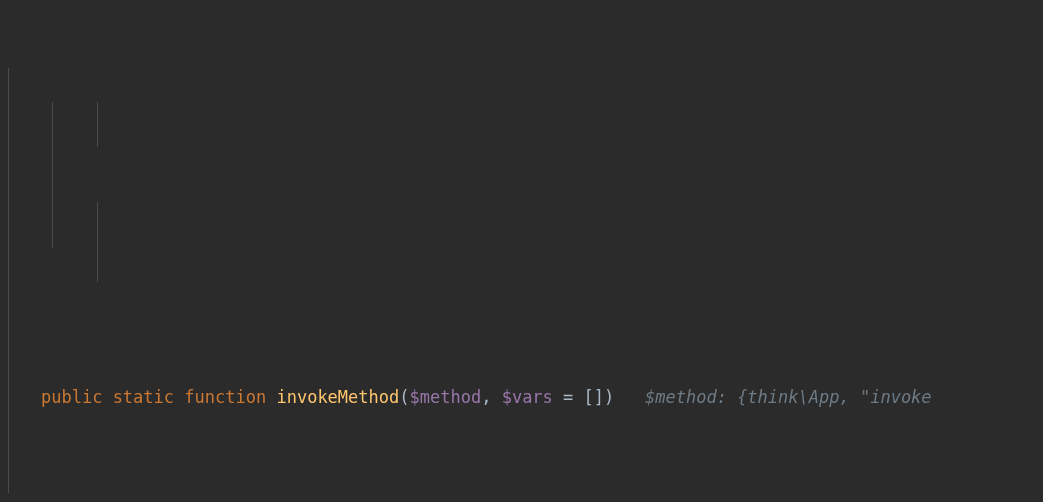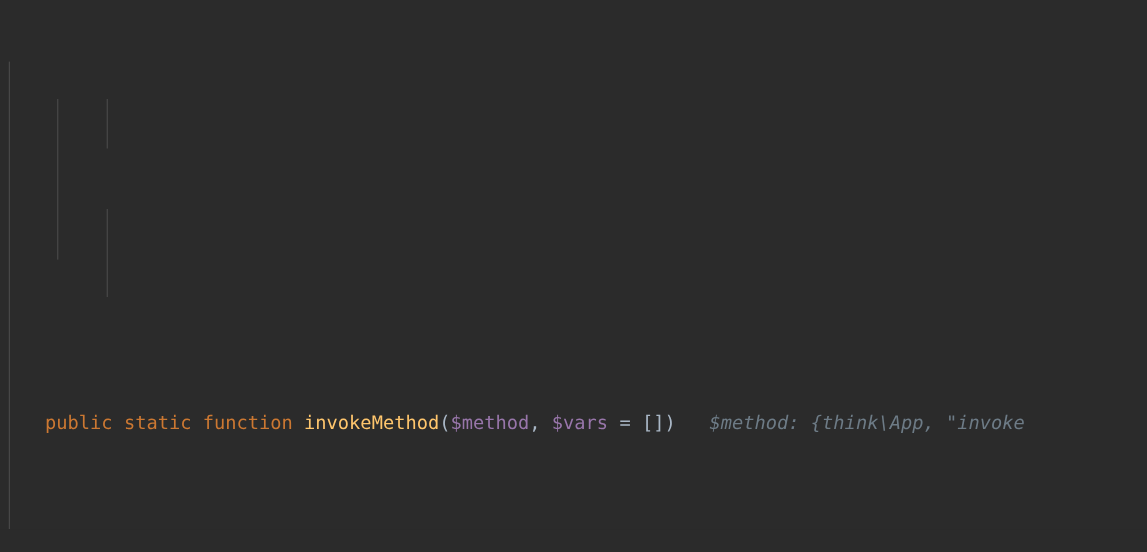--- a/index.html
+++ b/index.html
@@ -8,20 +8,21 @@
     background:#2b2b2b;
     font-family:"DejaVu Sans Mono","Liberation Mono",monospace;
   }
   #editor{
     position:relative;width:1043px;height:481px;
     background:#2b2b2b;
     font-size:17px;
     line-height:33.5px;
     white-space:pre;
     overflow:hidden;
+    margin-top:12px;
   }
   .line{
     position:relative;
     height:33.5px;
     line-height:33.5px;
     white-space:pre;
     padding-left:0px;
   }
   
   .guide{

